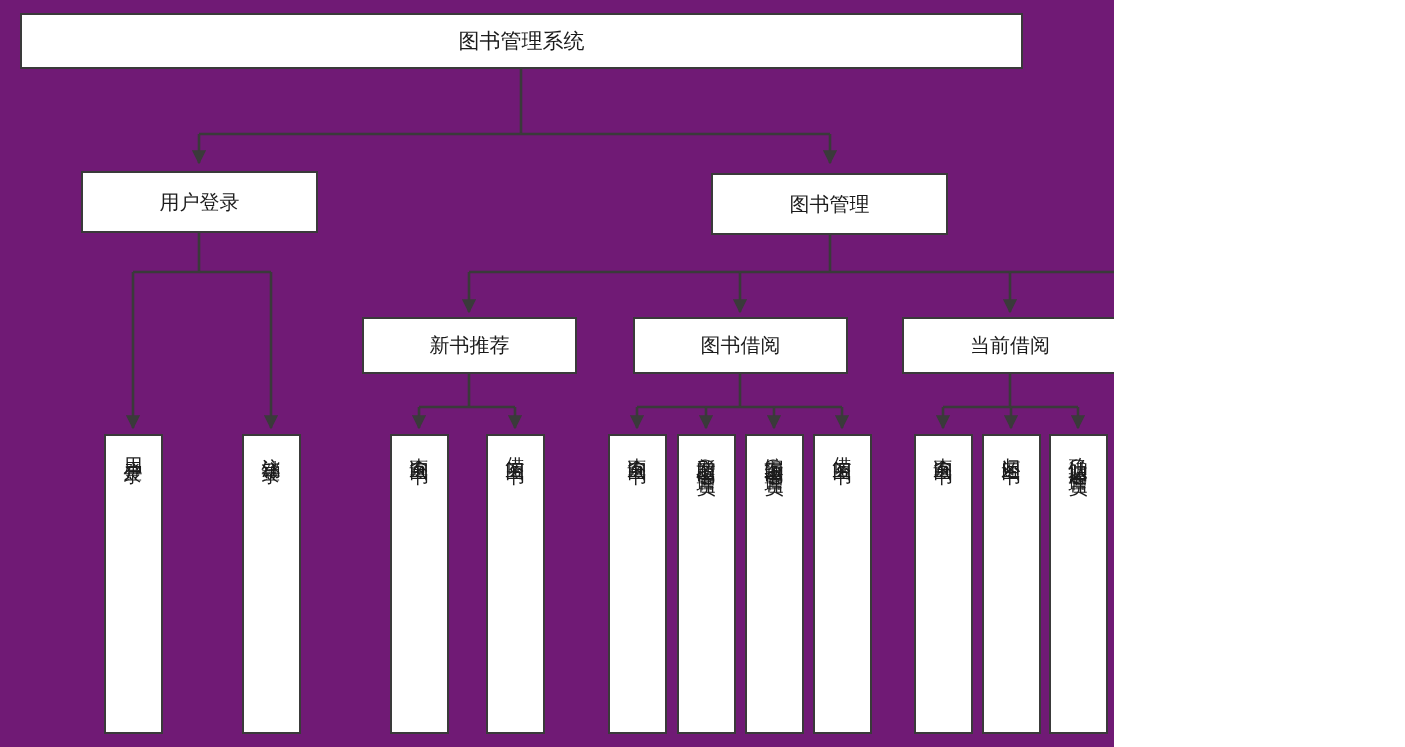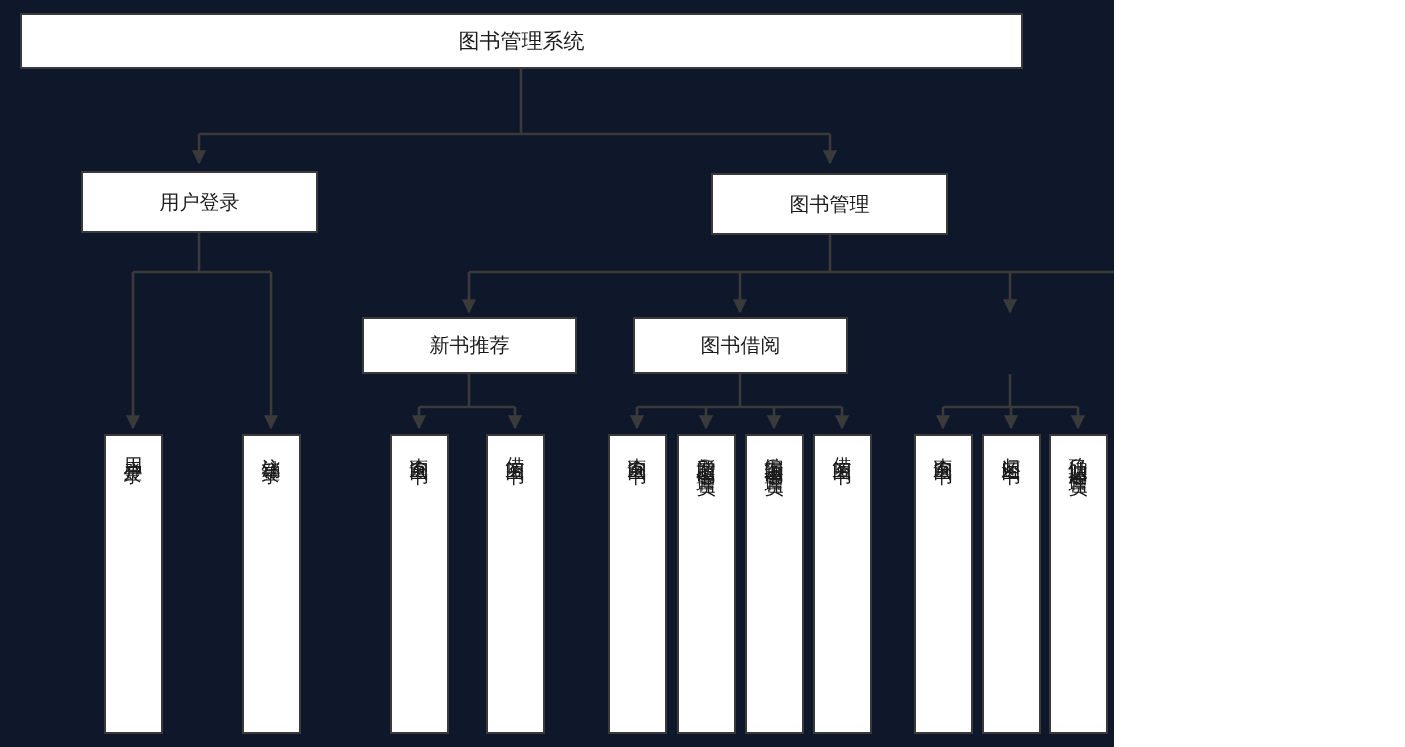--- a/index.html
+++ b/index.html
@@ -7,21 +7,21 @@
     padding: 0;
     background: #ffffff;
   }
   body {
     font-family: "Liberation Sans", "DejaVu Sans", sans-serif;
   }
   #canvas {
     position: relative;
     width: 1114px;
     height: 747px;
-    background: #0f172a;
+    background: #701a75;
     overflow: hidden;
   }
   #wires {
     position: absolute;
     left: 0;
     top: 0;
     width: 1405px;
     height: 747px;
     pointer-events: none;
   }
@@ -133,20 +133,23 @@
   <div class="node horiz lvl1" style="left:711px; top:173px; width:237px; height:62px;">
     <span class="lbl">图书管理</span>
   </div>
 
   <div class="node horiz lvl2" style="left:362px; top:317px; width:215px; height:57px;">
     <span class="lbl">新书推荐</span>
   </div>
   <div class="node horiz lvl2" style="left:633px; top:317px; width:215px; height:57px;justify-content:center;">
     <span class="lbl">图书借阅</span>
   </div>
+  <div class="node horiz lvl2" style="left:902px; top:317px; width:216px; height:57px;">
+    <span class="lbl">当前借阅</span>
+  </div>
 
   <div class="node vert leaf" style="left:104px; top:434px; width:59px; height:300px;">
     <span class="lbl">用户登录</span>
   </div>
   <div class="node vert leaf" style="left:242px; top:434px; width:59px; height:300px;">
     <span class="lbl">注销登录</span>
   </div>
 
   <div class="node vert leaf" style="left:390px; top:434px; width:59px; height:300px;">
     <span class="lbl">查询图书</span>

